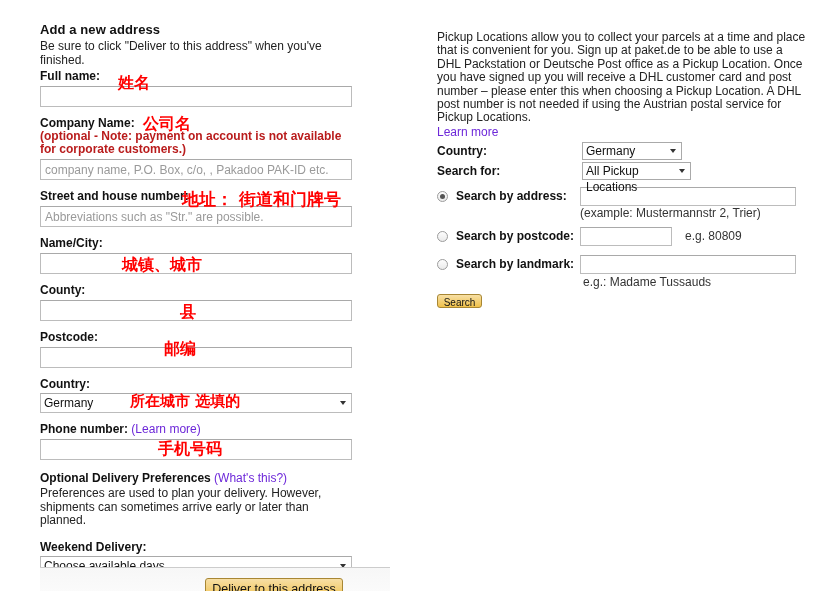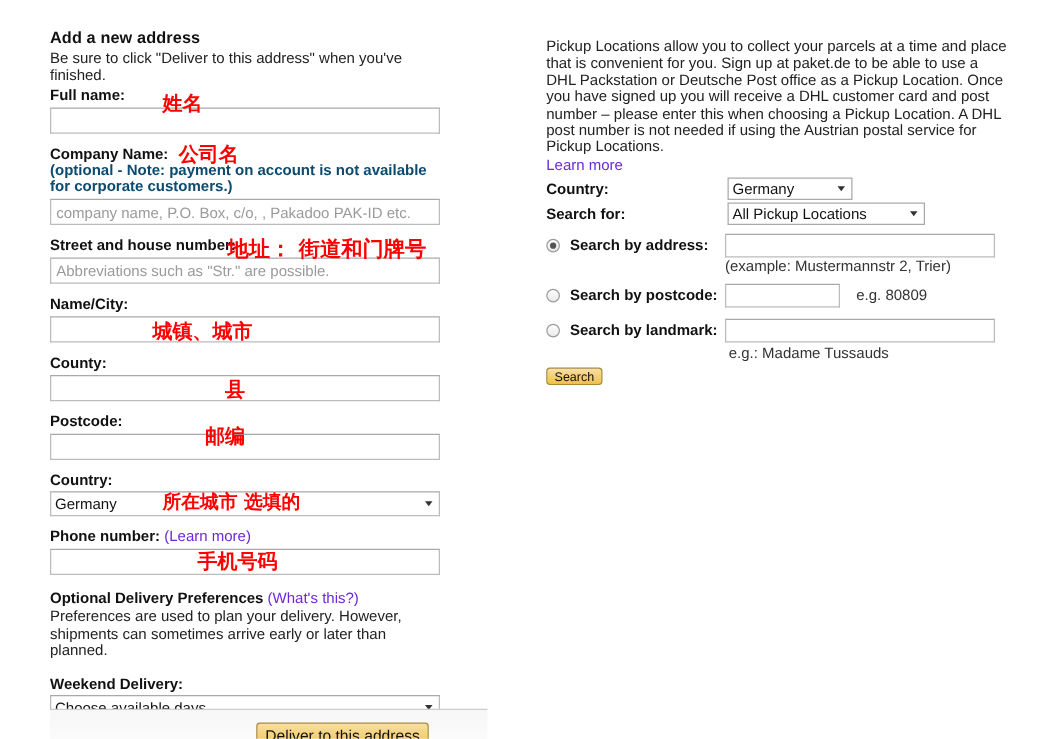--- a/index.html
+++ b/index.html
@@ -50,21 +50,21 @@
     font-size: 12px;
     font-weight: bold;
     color: #111;
     margin: 0;
     padding: 0;
     line-height: 14px;
   }
   .note-line {
     font-size: 12px;
     font-weight: bold;
-    color: #0c4a6e;
+    color: #b91c1c;
     line-height: 13px;
   }
   .link {
     color: #6d28d9;
     text-decoration: none;
     font-weight: normal;
   }
   .example-text {
     font-size: 12px;
     color: #333;
@@ -242,21 +242,21 @@
 <div id="left-column">
 
   <div class="section-heading">Add a new address</div>
 
   <div class="help-text" style="width:300px;">Be sure to click "Deliver to this address" when you've finished.</div>
 
   <div class="field-block" style="margin-top:2px;">
     <div class="field-label">Full name:</div>
     <div style="height:3px;"></div>
     <input class="text-input" type="text" value="" style="">
-    <span class="annot" style="left:90px; top:4px; font-size:16px;">姓名</span>
+    <span class="annot" style="left:78px; top:4px; font-size:16px;">姓名</span>
   </div>
 
   <div class="gap-m"></div>
 
   <div class="field-block">
     <div class="field-label">Company Name:</div>
     <div class="note-line">(optional - Note: payment on account is not available</div>
     <div class="note-line">for corporate customers.)</div>
     <div style="height:3px;"></div>
     <input class="text-input" type="text" placeholder="company name, P.O. Box, c/o, , Pakadoo PAK-ID etc." style="">
@@ -365,21 +365,21 @@
   <div class="rp-row">
     <div class="rp-label">Country:</div>
     <div class="rp-select" style="width:100px;">
       <span>Germany</span>
       <span class="select-arrow"></span>
     </div>
   </div>
 
   <div class="rp-row">
     <div class="rp-label">Search for:</div>
-    <div class="rp-select" style="width:158px;">
+    <div class="rp-select" style="width:109px;">
       <span>All Pickup Locations</span>
       <span class="select-arrow"></span>
     </div>
   </div>
 
   <div style="height:5px;"></div>
 
   <div class="rp-row" style="margin-bottom:0;">
     <span class="radio checked"></span>
     <div class="rp-label-radio">Search by address:</div>

